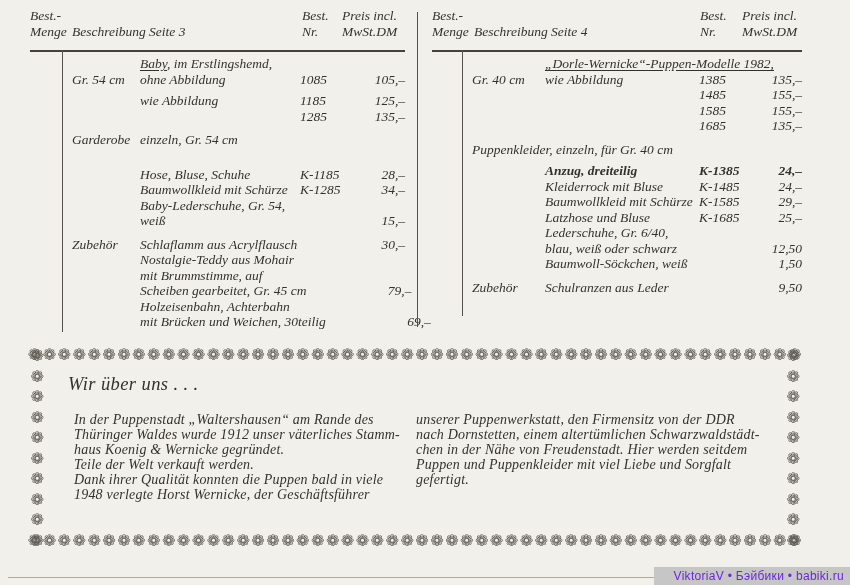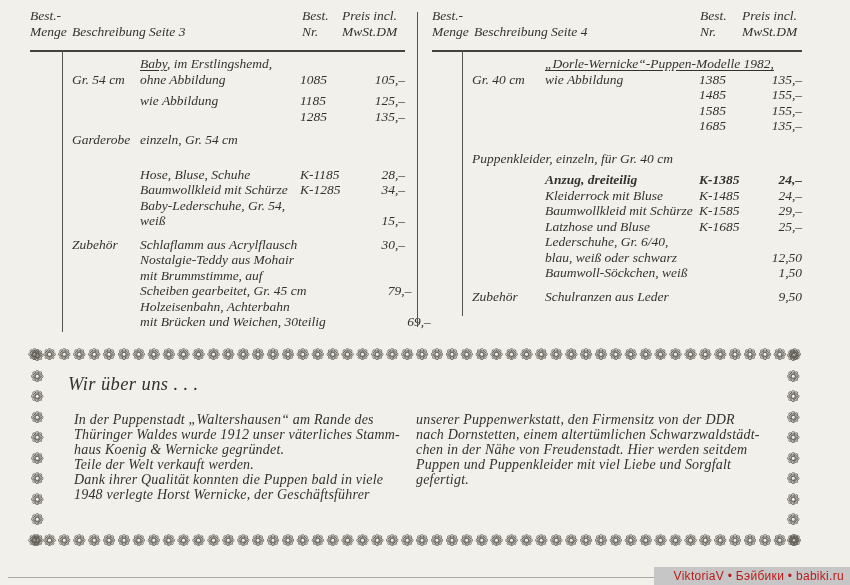--- a/index.html
+++ b/index.html
@@ -48,21 +48,21 @@
   .para{position:absolute;top:412px;font-size:14px;line-height:15px;letter-spacing:.2px;}
   .para div{white-space:nowrap;}
   .para-left{left:74px;width:342px;}
   .para-right{left:416px;width:356px;}
   
   .scan-line{position:absolute;left:8px;top:577px;width:650px;height:1px;background:#aaa9a6;}
   .watermark{position:absolute;right:0;top:567px;width:196px;height:18px;
      background:#c6c6c6;display:flex;align-items:center;justify-content:flex-end;
      padding-right:6px;box-sizing:border-box;
      font-family:"Liberation Sans",sans-serif;font-style:normal;
-     font-size:12px;color:#b91c1c;letter-spacing:.3px;}
+     font-size:12px;color:#6d28d9;letter-spacing:.3px;}
 </style>
 </head>
 <body>
 
 <div class="screen">
 
   <div class="ptable t-left">
     <div class="thead">
       <div class="hc" style="left:0;top:0">Best.-</div>
       <div class="hc" style="left:0;top:16px">Menge</div>
@@ -199,21 +199,21 @@
           <div class="cell c-desc"></div>
           <div class="cell c-nr">1585</div>
           <div class="cell c-price">155,–</div>
         </div>
         <div class="row">
           <div class="cell c-cat"></div>
           <div class="cell c-desc"></div>
           <div class="cell c-nr">1685</div>
           <div class="cell c-price">135,–</div>
         </div>
-        <div class="row" style="margin-top: 17px;">
+        <div class="row" style="margin-top: 8px;">
           <div class="cell c-wide">Puppenkleider, einzeln, für Gr. 40 cm</div>
         </div>
         <div class="row" style="margin-top: 6px; font-weight: bold;">
           <div class="cell c-cat"></div>
           <div class="cell c-desc">Anzug, dreiteilig</div>
           <div class="cell c-nr">K-1385</div>
           <div class="cell c-price">24,–</div>
         </div>
         <div class="row">
           <div class="cell c-cat"></div>

